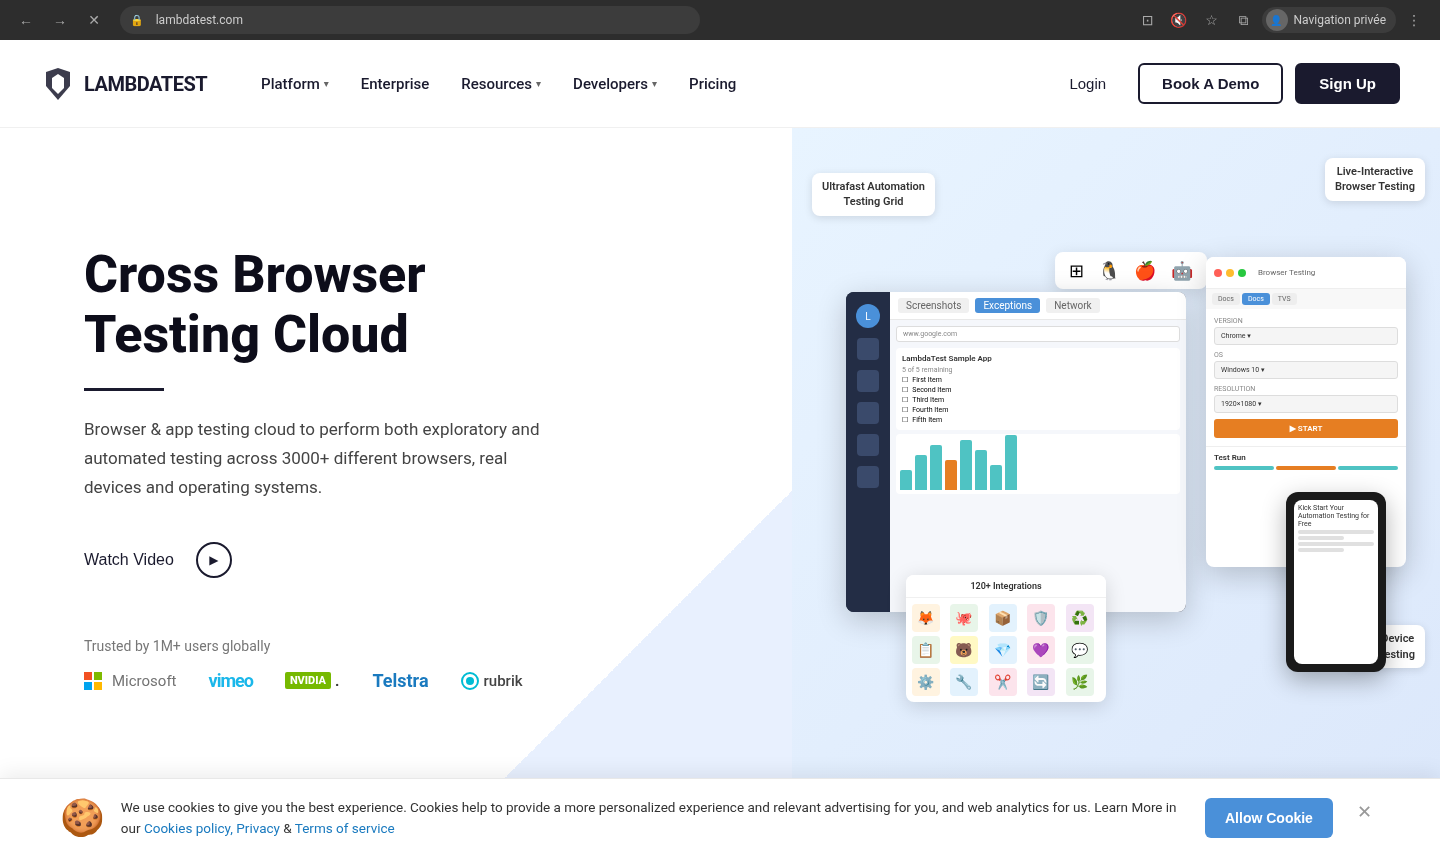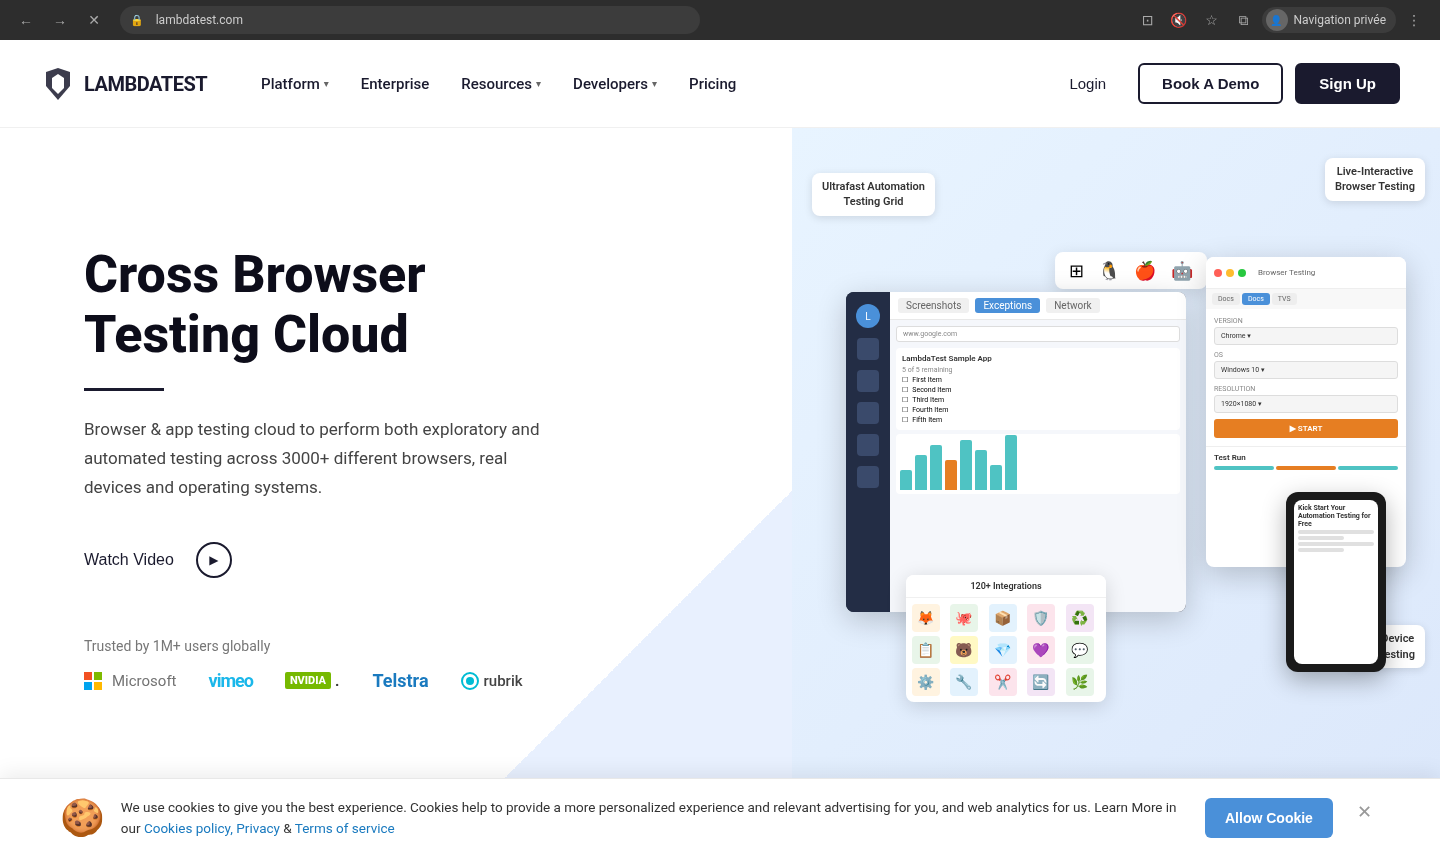--- a/index.html
+++ b/index.html
@@ -542,21 +542,21 @@
       height: 100%;
       background: #fff;
       border-radius: 8px;
       overflow: hidden;
     }
     .mobile-screen-inner {
       padding: 4px;
       font-size: 6px;
       color: #333;
     }
-    .mobile-title { font-weight: 700; font-size: 7px; margin-bottom: 2px; }
+    .mobile-title { font-weight: 400; font-size: 7px; margin-bottom: 2px; }
     .mobile-text-line {
       height: 4px;
       background: #e0e0e0;
       border-radius: 2px;
       margin-bottom: 2px;
     }
     .mobile-text-line.short { width: 60%; }
 
     
     .mock-os-icons {

